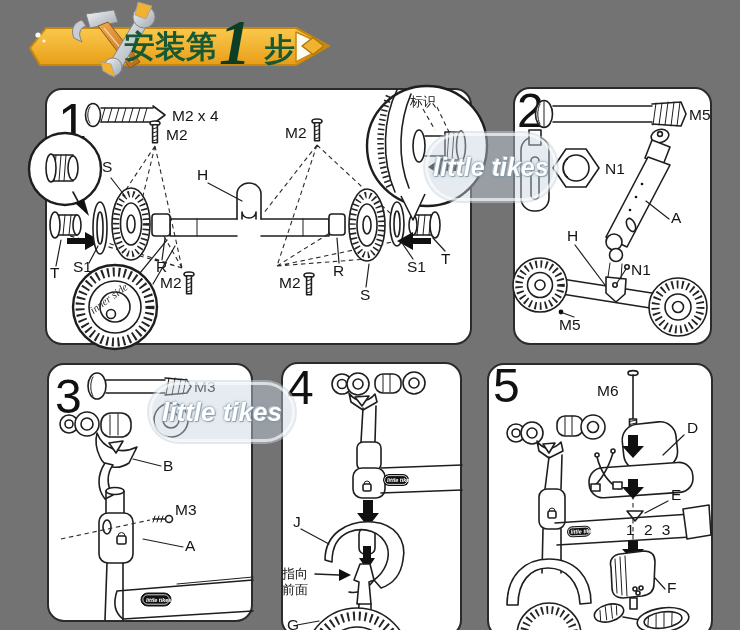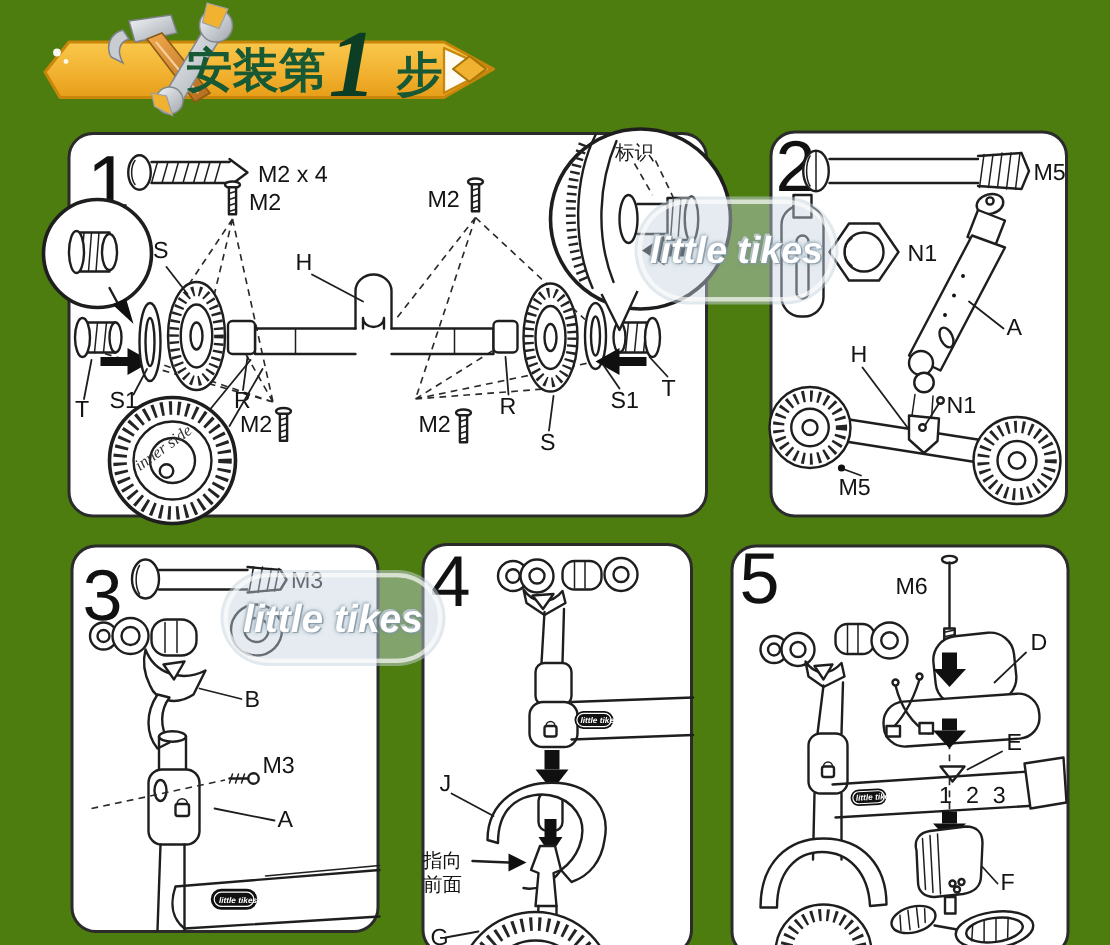--- a/index.html
+++ b/index.html
@@ -1,16 +1,16 @@
 <!DOCTYPE html>
 <html><head>
 <meta charset="utf-8">
 <style>
   html,body{margin:0;padding:0;background:#fff;}
-  #page{position:relative;width:740px;height:630px;background:#4d7c0f;overflow:hidden;
+  #page{position:relative;width:740px;height:630px;background:#737373;overflow:hidden;
         font-family:"Liberation Sans",sans-serif;}
   .panel{position:absolute;background:#fff;border:2.6px solid #2b2b2b;border-radius:17px;box-sizing:border-box;}
   .panel svg{position:absolute;left:-2px;top:-2px;overflow:visible;}
   
   .ln{fill:none;stroke:#1e1e1e;stroke-width:1.6;stroke-linecap:round;stroke-linejoin:round}
   .fw{fill:#fff;stroke:#1e1e1e;stroke-width:1.6;stroke-linejoin:round}
   .fw2{fill:#fff;stroke:#1e1e1e;stroke-width:2.4;stroke-linejoin:round}
   .thin{fill:none;stroke:#1e1e1e;stroke-width:1；stroke-width:1.05;stroke-linecap:round}
   .tread{fill:none;stroke:#242424;stroke-linecap:butt}
   .dsh{fill:none;stroke:#2a2a2a;stroke-width:1.1;stroke-dasharray:4.5 3.5}

